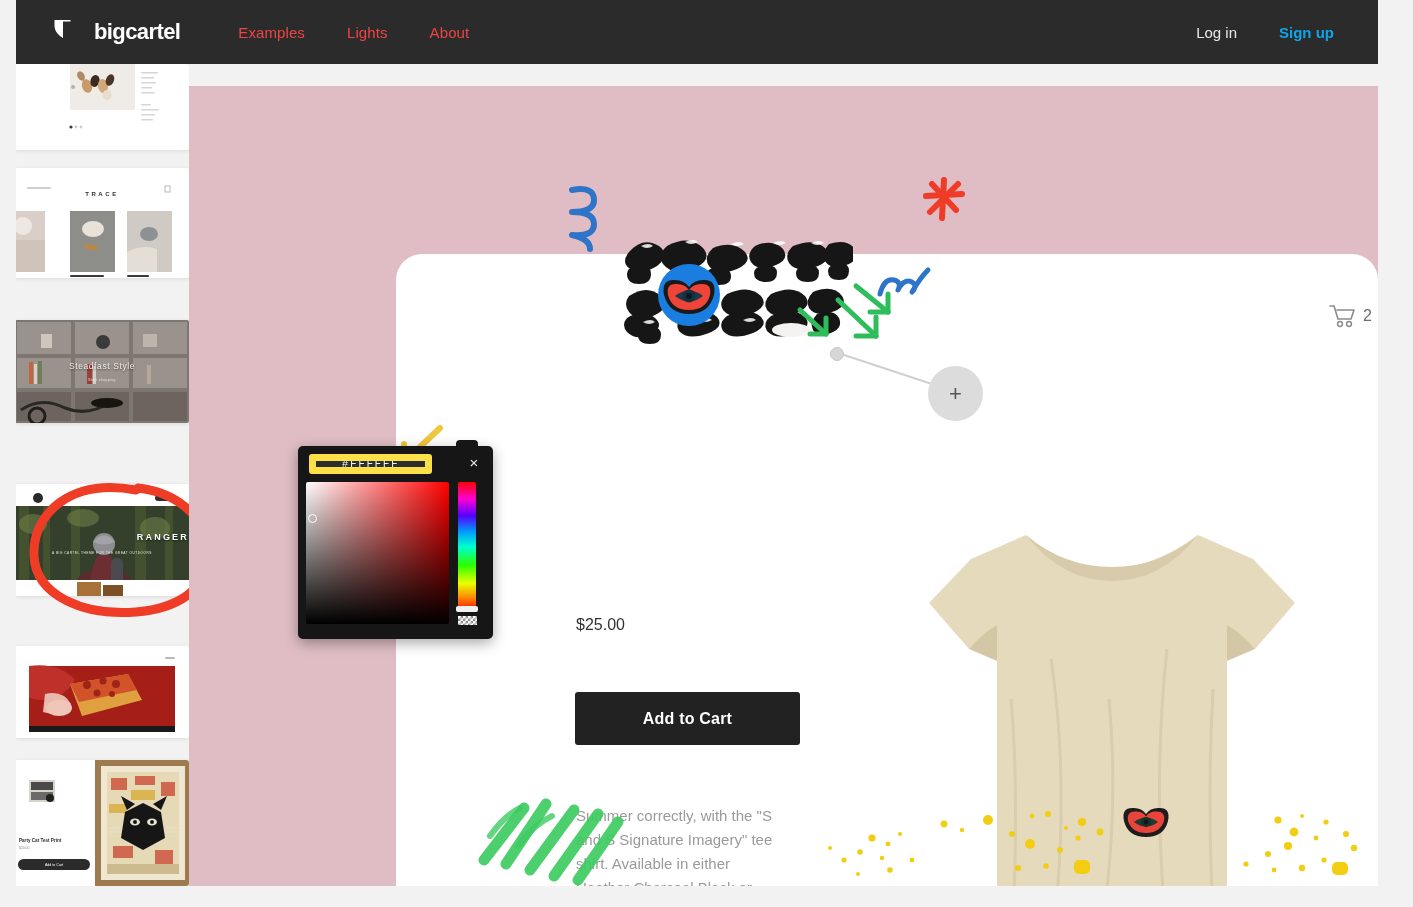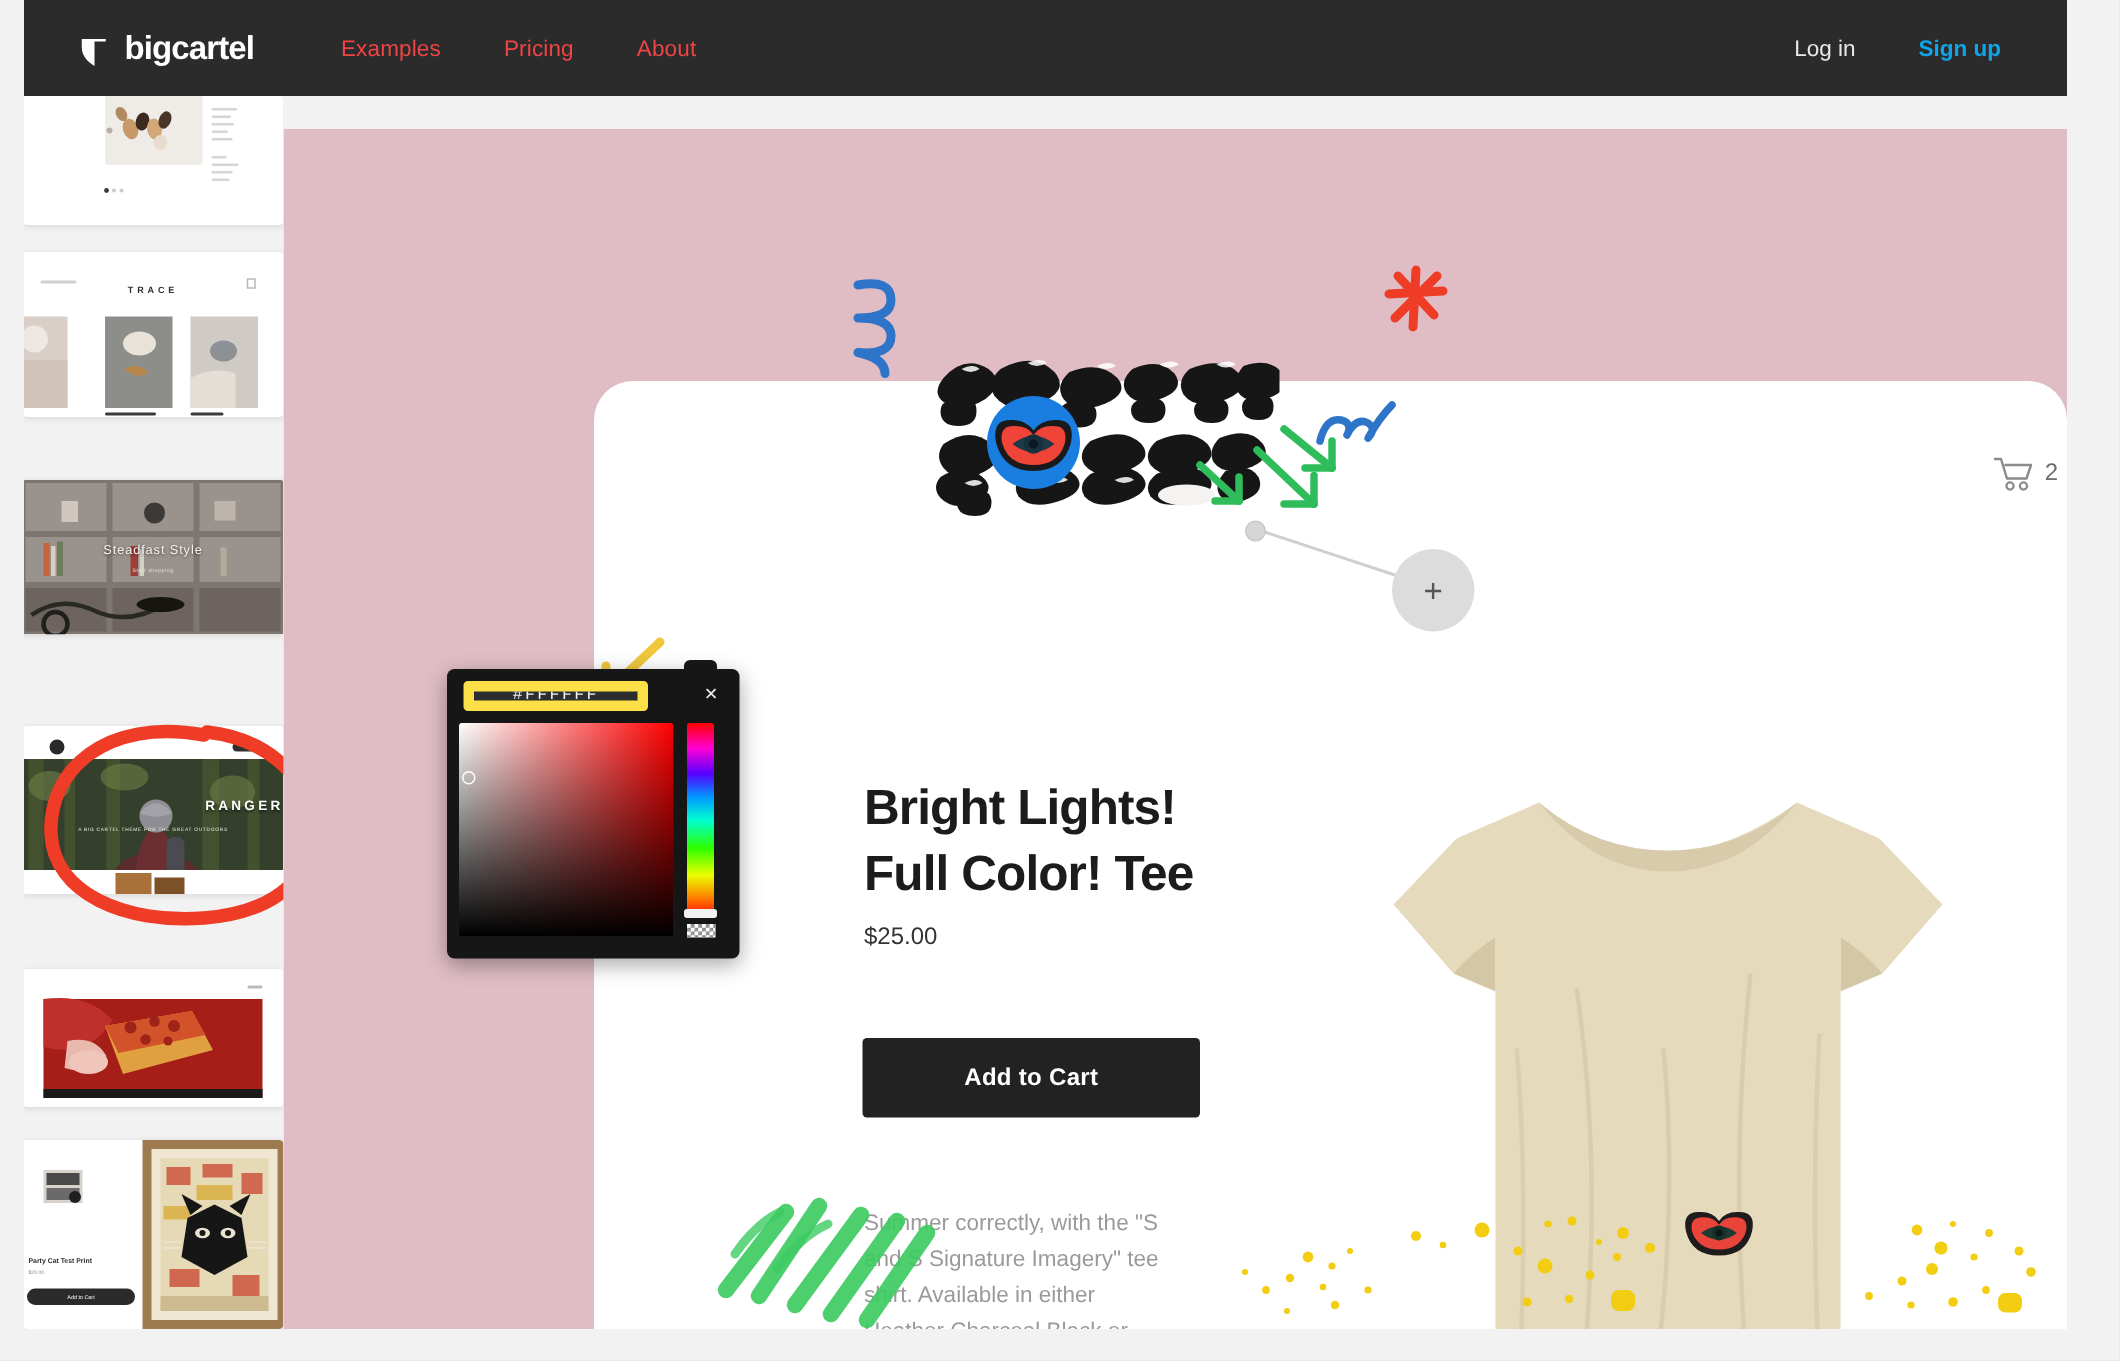--- a/index.html
+++ b/index.html
@@ -12,21 +12,21 @@
     font-family: "Liberation Sans", sans-serif;
   }
   #root { position: relative; width: 1413px; height: 907px; background: #f2f2f2; }
 
   
   .topnav {
     position: absolute; left: 16px; top: 0; width: 1362px; height: 64px;
     background: #2b2b2b;
     display: flex; align-items: center;
   }
-  .brand { display: flex; align-items: flex-end; margin-left: 38px; gap: 12px; cursor: pointer; }
+  .brand { display: flex; align-items: flex-start; margin-left: 38px; gap: 23px; cursor: pointer; }
   .brand-mark { width: 17px; height: 20px; display: block; }
   .brand-text {
     color: #ffffff; font-size: 22px; font-weight: 700; letter-spacing: -0.6px;
     font-family: "Liberation Sans", sans-serif;
   }
   .navlinks { display: flex; align-items: center; margin-left: 58px; gap: 42px; }
   .navlink {
     color: #ef4444; font-size: 15px; text-decoration: none; cursor: pointer;
     letter-spacing: 0.1px;
   }
@@ -213,21 +213,21 @@
 
   <div class="topnav">
     <div class="brand">
       <svg class="brand-mark" viewBox="0 0 17 20">
         <path d="M0.5 1 L16.5 1 L16.5 2.6 L9 2.6 L9 19 C5 16.6 0.5 12.6 0.5 6.5 Z" fill="#ffffff"></path>
       </svg>
       <span class="brand-text">bigcartel</span>
     </div>
     <div class="navlinks">
       <span class="navlink">Examples</span>
-      <span class="navlink">Pricing</span>
+      <span class="navlink">Lights</span>
       <span class="navlink">About</span>
     </div>
     <div class="nav-right">
       <span class="nav-login">Log in</span>
       <span class="nav-signup">Sign up</span>
     </div>
   </div>
 
   <div class="stage">
 
@@ -453,24 +453,20 @@
 
         <g transform="translate(295,322)">
           <path d="M-22 0 q-3 -14 10 -13 q8 0 12 6 q4 -6 12 -6 q13 -1 10 13 q-4 16 -22 16 q-18 0 -22 -16z" fill="#1e1c1c"></path>
           <path d="M-18 0 q-2 -10 8 -9.5 q7 0 10 5 q3 -5 10 -5 q10 -.5 8 9.5 q-4 12 -18 12 q-14 0 -18 -12z" fill="#e8443a"></path>
           <path d="M-12 1 q12 -9 24 0 q-12 9 -24 0z" fill="#1d3a33"></path>
           <circle cx="0" cy="1" r="5" fill="#173029"></circle>
           <circle cx="0" cy="1" r="2.4" fill="#0c1a17"></circle>
         </g>
       </svg>
 
-      <div class="prod-title">
-        <span>Bright Lights!</span><br>
-        <span>Full Color! Tee</span>
-      </div>
       <div class="prod-price">$25.00</div>
       <button class="addcart">Add to Cart</button>
       <div class="prod-desc">Summer correctly, with the "S and S Signature Imagery" tee shirt. Available in either Heather Charcoal Black or Heather Oatmeal.</div>
     </div>
 
     <svg class="logoblob" viewBox="0 0 232 140">
       <g fill="#161616">
         <path d="M8 20 q14 -16 30 -6 q12 9 -2 20 q-16 10 -28 2 q-8 -6 0 -16z"></path>
         <path d="M14 34 q16 -4 16 8 q0 10 -12 10 q-12 0 -12 -10 q0 -6 8 -8z"></path>
         <path d="M46 14 q22 -12 36 2 q10 12 -8 20 q-22 9 -32 -4 q-6 -9 4 -18z"></path>

